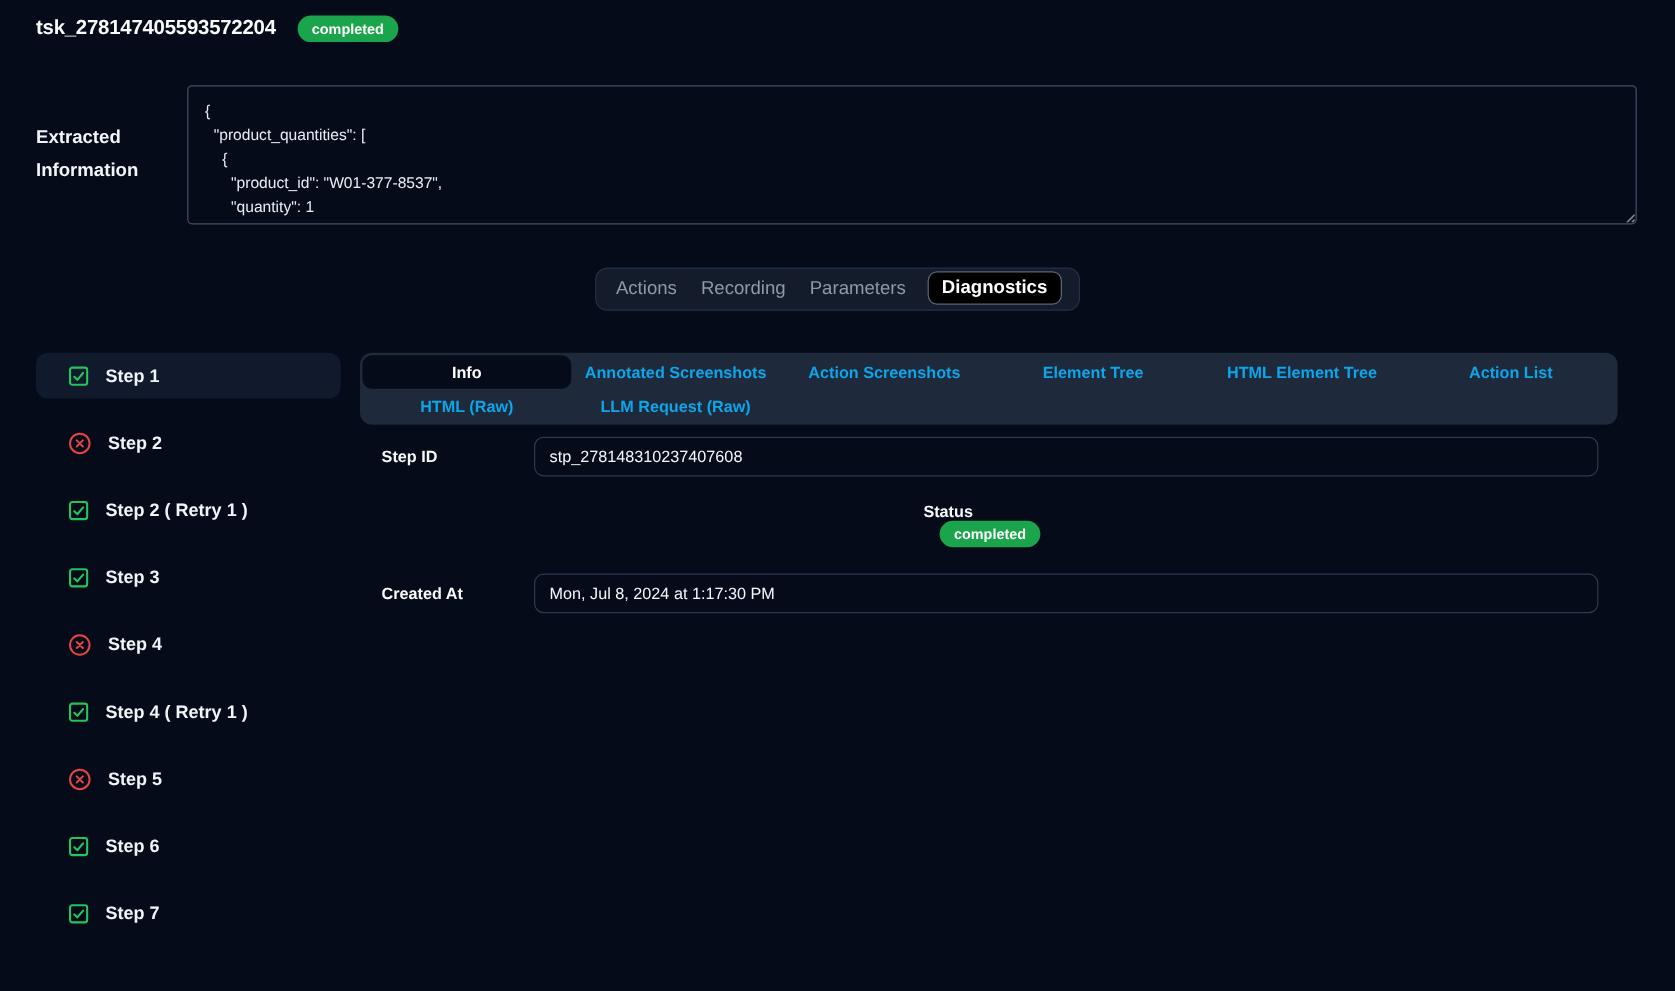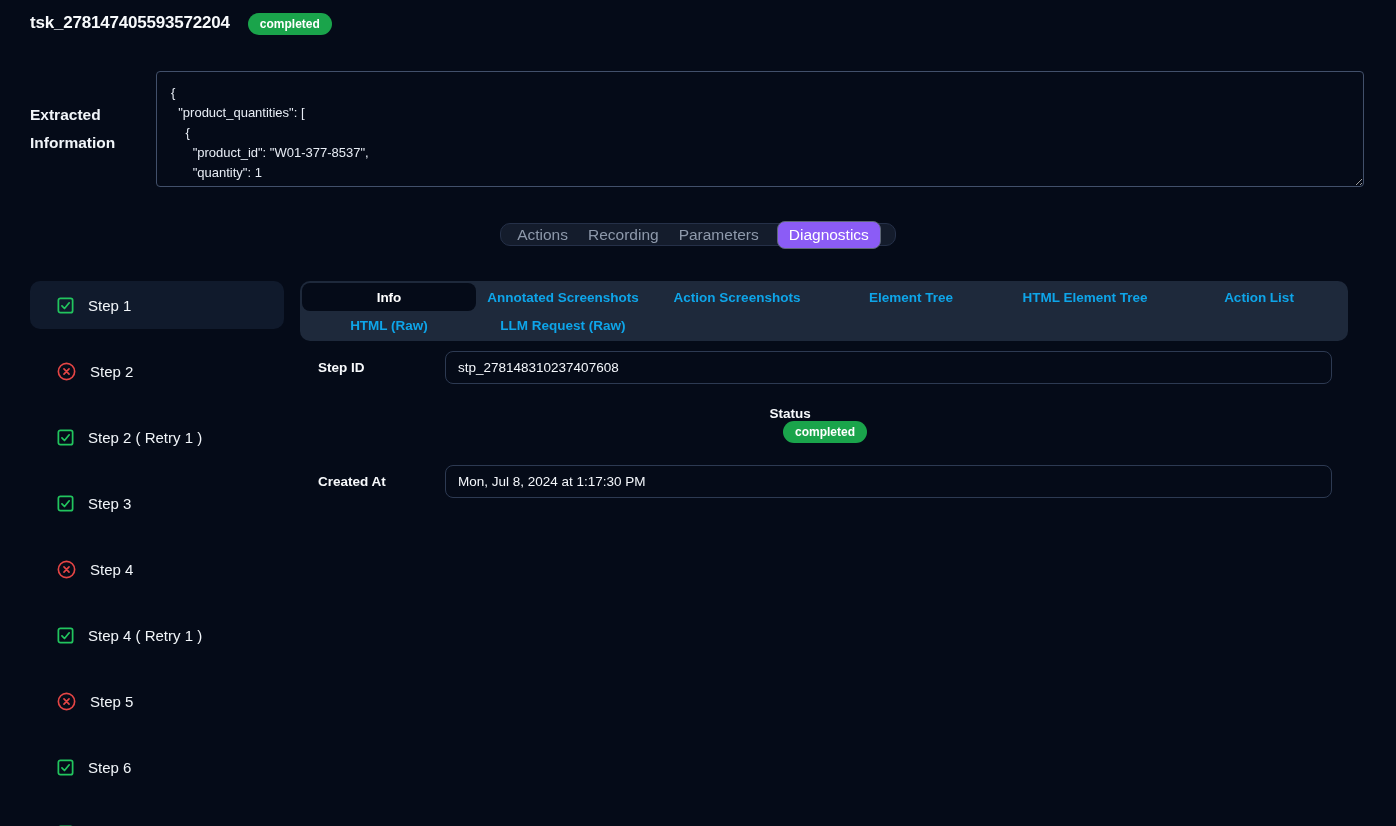--- a/index.html
+++ b/index.html
@@ -48,52 +48,52 @@
     overflow: auto;
     white-space: pre;
     scrollbar-width: none;
   }
   .extracted-textarea::-webkit-scrollbar { width: 0; height: 0; }
 
   
   .main-tab-bar {
     width: fit-content;
     margin: 36px auto 0;
-    display: flex; align-items: center; gap: 16px;
+    display: flex; align-items: flex-end; gap: 16px;
     background: #141c2c;
     border: 1px solid #253048;
     border-radius: 10px;
     padding: 4px 14px;
-    height: 23px;
+    height: 36px;
   }
   .main-tab {
     color: #8e99ab; font-size: 15.5px; font-weight: 500;
     padding: 4px 2px; cursor: pointer; white-space: nowrap;
   }
   .main-tab.selected {
-    background: #8b5cf6;
+    background: #000000;
     border: 1px solid #5d6776;
     border-radius: 8px;
-    color: #ffffff; font-weight: 400;
+    color: #ffffff; font-weight: 700;
     padding: 4px 11px;
   }
 
   
   .content {
     display: flex; align-items: flex-start;
     margin: 35px 48px 0 30px; gap: 16px;
   }
 
   
   .steps-sidebar { width: 254px; flex: none; }
   .step-item {
-    height: 48px; display: flex; align-items: center;
+    height: 38px; display: flex; align-items: center;
     gap: 13px; padding-left: 26px;
     border-radius: 10px; margin-bottom: 18px;
-    font-size: 15px; font-weight: 400; color: #f1f5f9;
+    font-size: 15px; font-weight: 700; color: #f1f5f9;
     cursor: pointer; white-space: nowrap;
   }
   .step-item.selected { background: #101a2c; }
   .step-item .icon { display: flex; flex: none; }
 
   
   .right-panel { flex: 1; min-width: 0; }
   .sub-tab-bar {
     background: #1e293b;
     border-radius: 10px;

